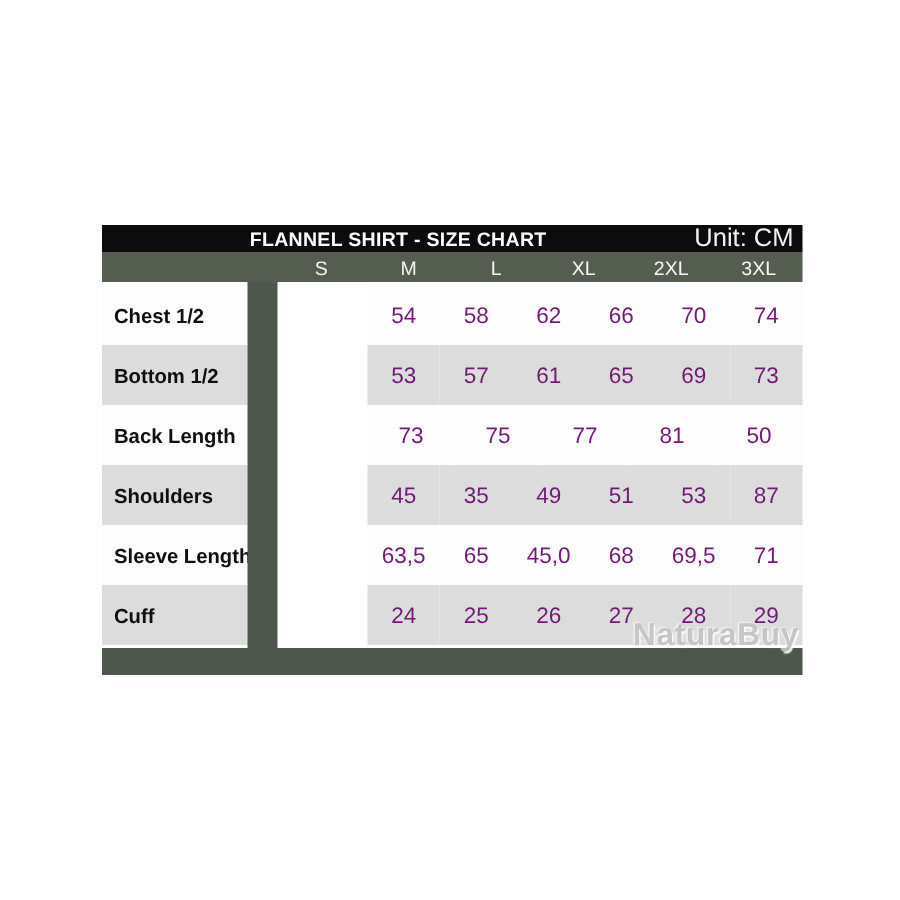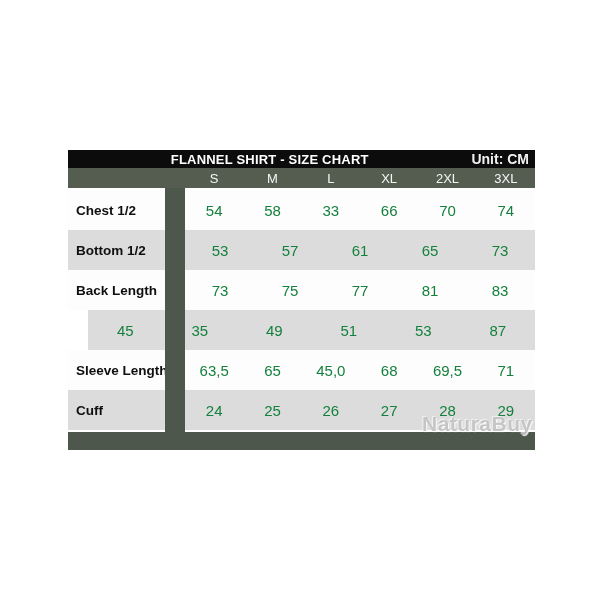--- a/index.html
+++ b/index.html
@@ -36,24 +36,23 @@
     flex: 1;
     text-align: center;
     color: #ffffff;
     font-weight: bold;
     font-size: 13px;
     letter-spacing: 0.2px;
     white-space: nowrap;
   }
   .unit {
     color: #f2f2f2;
-    font-size: 14px;
+    font-size: 17px;
     padding-right: 6px;
     white-space: nowrap;
-    font-weight: bold;
   }
   
   .size-header {
     display: flex;
     height: 20px;
     background: #555d50;
   }
   .label-spacer {
     width: 117px;
   }
@@ -69,38 +68,39 @@
   }
   .size-header .cell {
     color: #f5f5f5;
     font-size: 13px;
   }
   .gap-row { height: 2px; background: transparent; }
   
   .row {
     display: flex;
     height: 40px;
+    gap: 30px;
   }
   .label-cell {
     width: 97px;
     display: flex;
     align-items: center;
     padding-left: 8px;
     box-sizing: border-box;
     font-weight: bold;
     font-size: 13.5px;
     color: #0f0f0f;
     white-space: nowrap;
   }
   .divider-spacer {
     width: 20px;
   }
   .row .cell {
     font-size: 15px;
-    color: #15803d;
+    color: #701a75;
   }
   .row-white .label-cell, .row-white .data-cells .cell { background: #fdfdfd; }
   .row-gray  .label-cell, .row-gray  .data-cells .cell { background: #dcdcdc; text-align: right; }
   
   .divider-strip {
     position: absolute;
     left: 97px;
     top: 38px;
     width: 20px;
     bottom: 0;
@@ -150,52 +150,54 @@
     </div>
 
     <div class="gap-row"></div>
 
     <div class="row row-white">
       <div class="label-cell">Chest 1/2</div>
       <div class="divider-spacer"></div>
       <div class="data-cells">
         <div class="cell">54</div>
         <div class="cell">58</div>
-        <div class="cell">33</div>
+        <div class="cell">62</div>
         <div class="cell">66</div>
         <div class="cell">70</div>
         <div class="cell">74</div>
       </div>
     </div>
 
     <div class="row row-gray">
       <div class="label-cell">Bottom 1/2</div>
       <div class="divider-spacer"></div>
       <div class="data-cells">
         <div class="cell">53</div>
         <div class="cell">57</div>
         <div class="cell">61</div>
         <div class="cell">65</div>
+        <div class="cell">69</div>
         <div class="cell">73</div>
       </div>
     </div>
 
     <div class="row row-white">
       <div class="label-cell">Back Length</div>
       <div class="divider-spacer"></div>
       <div class="data-cells">
         <div class="cell">73</div>
         <div class="cell">75</div>
         <div class="cell">77</div>
         <div class="cell">81</div>
-        <div class="cell">83</div>
+        <div class="cell">50</div>
       </div>
     </div>
 
     <div class="row row-gray">
+      <div class="label-cell">Shoulders</div>
       <div class="divider-spacer"></div>
       <div class="data-cells">
         <div class="cell">45</div>
         <div class="cell">35</div>
         <div class="cell">49</div>
         <div class="cell">51</div>
         <div class="cell">53</div>
         <div class="cell">87</div>
       </div>
     </div>

